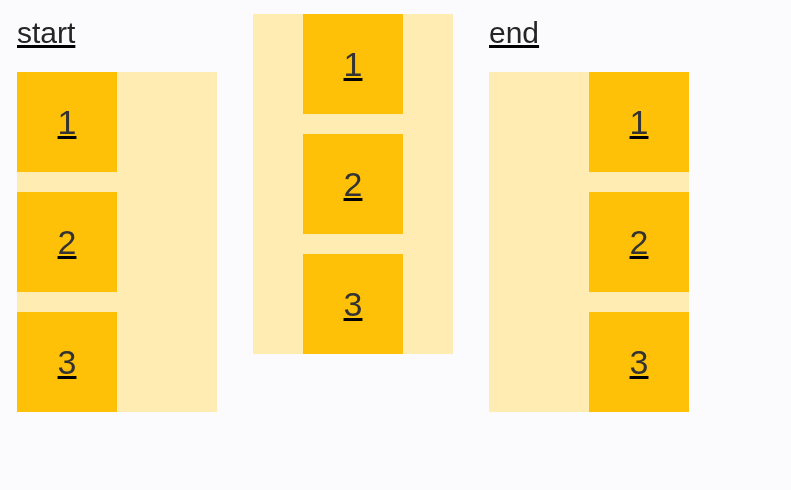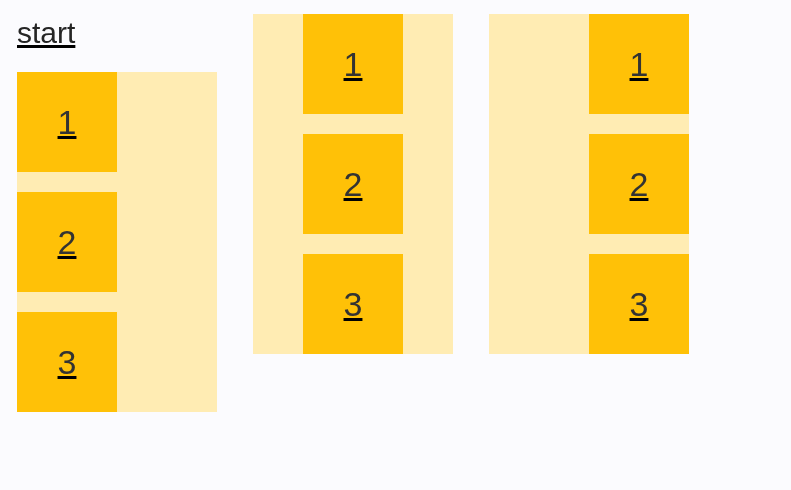--- a/index.html
+++ b/index.html
@@ -74,20 +74,21 @@
 
   <section class="group">
     <div class="track" data-align="center">
       <div class="item">1</div>
       <div class="item">2</div>
       <div class="item">3</div>
     </div>
   </section>
 
   <section class="group">
+    <h2 class="group-label">end</h2>
     <div class="track" data-align="end">
       <div class="item">1</div>
       <div class="item">2</div>
       <div class="item">3</div>
     </div>
   </section>
 
 </main>
 
 </body></html>

